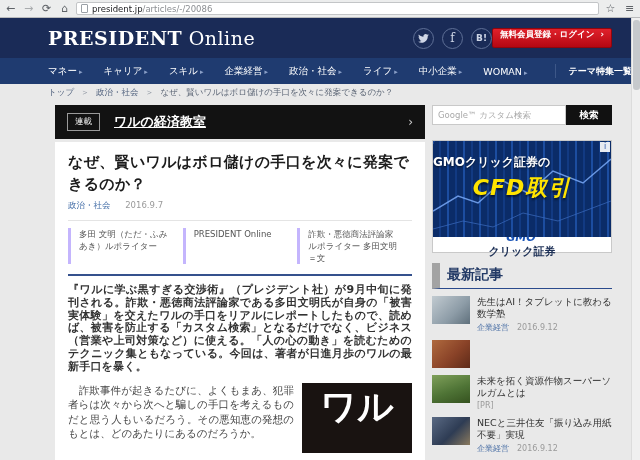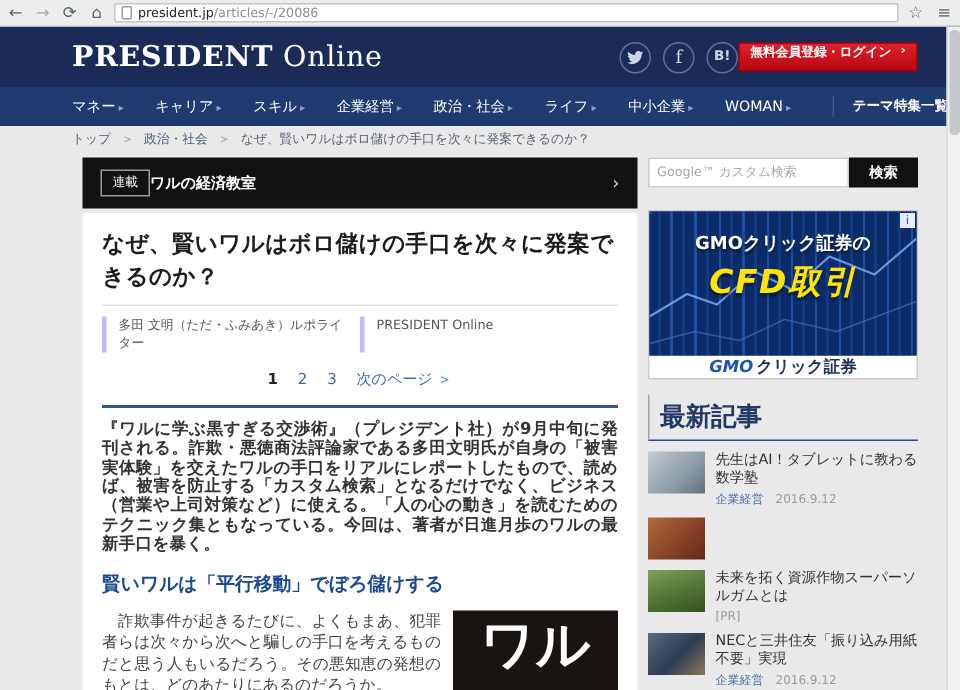--- a/index.html
+++ b/index.html
@@ -37,21 +37,21 @@
   .nav-right { margin-left:6px; display:flex; align-items:center; }
 
   
   .breadcrumb { position:absolute; top:87px; left:48px; font-size:8.5px; color:#5a6474; white-space:nowrap; }
   .breadcrumb .bc-link { color:#50617e; cursor:pointer; }
   .breadcrumb .sep { margin:0 4px; color:#8a929e; }
 
   
   .series-banner { position:absolute; top:105px; left:55px; width:370px; height:34px; background:#121212; display:flex; align-items:center; padding:0 12px; cursor:pointer; }
   .series-badge { border:1px solid #9a9a9a; color:#fff; font-size:8.5px; padding:2px 7px; }
-  .series-title { color:#fff; font-size:10px; font-weight:bold; margin-left:0; }
+  .series-title { color:#fff; font-size:13px; font-weight:bold; margin-left:14px;text-decoration:underline; }
   .series-chev { margin-left:auto; color:#cfcfcf; font-size:12px; }
 
   
   .article-card { position:absolute; top:142px; left:55px; width:370px; height:318px; background:#fff; padding:9px 13px 0 13px; overflow:hidden; }
   .article-title { font-size:15px; font-weight:bold; color:#1c1c1c; line-height:22px; letter-spacing:.3px; }
   .article-meta { margin-top:5px; font-size:8.5px; }
   .article-meta .cat { color:#3f6aa5; cursor:pointer; margin-right:12px; }
   .article-meta .date { color:#9a9a9a; }
   .authors { display:flex; margin-top:8px; border-top:1px solid #e4e4e4; padding-top:7px; }
   .author-col { font-size:8.5px; color:#555; line-height:12px; border-left:3px solid #c4b5fd; padding:0 8px; flex:1; }
@@ -73,28 +73,28 @@
   .search-input { flex:1; height:20px; border:1px solid #c9c9c9; background:#fff; font-size:8.5px; padding:0 5px; color:#333; font-family:"DejaVu Sans",sans-serif; }
   .search-input::placeholder { color:#a9a9a9; }
   .search-btn { width:46px; height:20px; background:#111; color:#fff; border:none; font-size:9.5px; font-weight:bold; cursor:pointer; font-family:"DejaVu Sans",sans-serif; }
 
   .ad { position:relative; margin-top:15px; width:180px; height:113px; border:1px solid #c9c9c9; cursor:pointer; }
   .ad-img { position:relative; width:100%; height:96px; background:
       linear-gradient(125deg, rgba(40,90,180,.55) 0 2px, transparent 2px 9px),
       repeating-linear-gradient(90deg,#0b2c68 0 6px,#123a82 6px 8px,#0b2c68 8px 14px,#1c4da0 14px 16px),
       #0a2a64; overflow:hidden; }
   .ad-img svg { position:absolute; left:0; top:0; }
-  .ad-line1 { position:absolute; top:13px; width:100%; text-align:center; color:#fff; font-size:12px; font-weight:bold; text-shadow:0 1px 2px rgba(0,0,0,.6); }
+  .ad-line1 { position:absolute; top:13px; width:100%; text-align:left; color:#fff; font-size:12px; font-weight:bold; text-shadow:0 1px 2px rgba(0,0,0,.6); }
   .ad-line2 { position:absolute; top:32px; width:100%; text-align:center; color:#ffe400; font-size:22px; font-weight:bold; font-style:italic; text-shadow:0 2px 2px rgba(0,0,0,.5); letter-spacing:1px; }
   .ad-info { position:absolute; top:1px; right:1px; width:10px; height:10px; background:rgba(255,255,255,.9); color:#2a5ab0; font-size:8px; line-height:10px; text-align:center; }
-  .ad-logo-band { height:15px; background:#fff; display:flex; align-items:center; justify-content:center; font-weight:bold; font-size:11px; }
+  .ad-logo-band { height:15px; background:#fff; display:flex; align-items:center; justify-content:center; font-weight:bold; font-size:11px;flex-direction:column; }
   .ad-logo-band .gmo { color:#1b55b8; font-style:italic; margin-right:2px; }
   .ad-logo-band .rest { color:#1c2f55; }
 
-  .latest-head { margin-top:10px; border-left:1px solid #a3a3a3; border-bottom:1px solid #2a4a8c; padding:3px 0 4px 7px; font-size:17px; font-weight:bold; color:#233a66; }
+  .latest-head { margin-top:10px; border-left:8px solid #a3a3a3; border-bottom:1px solid #2a4a8c; padding:3px 0 4px 7px; font-size:14px; font-weight:bold; color:#233a66; }
   .latest-item { display:flex; margin-top:7px; cursor:pointer; }
   .thumb { width:38px; height:28px; flex:none; }
   .t1 { background:linear-gradient(135deg,#c2cbd1,#8d9ca7 60%,#5f707c); }
   .t2 { background:linear-gradient(135deg,#b06a3e,#8a4328 55%,#5e2a18); }
   .t3 { background:linear-gradient(160deg,#7fa05a,#4f7436 55%,#35521f); }
   .t4 { background:linear-gradient(135deg,#5a6a84,#2e3c54 55%,#8a7a5e); }
   .item-body { margin-left:7px; }
   .item-title { font-size:9.5px; color:#333; line-height:12px; }
   .item-meta { margin-top:2px; font-size:8px; }
   .item-meta .cat { color:#4a6fa5; margin-right:8px; cursor:pointer; }
@@ -164,33 +164,31 @@
 </div>
 
 <div class="series-banner">
   <span class="series-badge">連載</span>
   <span class="series-title">ワルの経済教室</span>
   <span class="series-chev">›</span>
 </div>
 
 <div class="article-card">
   <div class="article-title">なぜ、賢いワルはボロ儲けの手口を次々に発案できるのか？</div>
+  <div class="article-meta">
+    <span class="cat">政治・社会</span>
+    <span class="date">2016.9.7</span>
+  </div>
   <div class="authors">
     <div class="author-col">多田 文明（ただ・ふみあき）ルポライター</div>
     <div class="author-col">PRESIDENT Online</div>
-  </div>
-  <div class="pagination">
-    <span class="pg-cur">1</span>
-    <span class="pg-n">2</span>
-    <span class="pg-n">3</span>
-    <span class="pg-next">次のページ ＞</span>
+    <div class="author-col">詐欺・悪徳商法評論家 ルポライター 多田文明＝文</div>
   </div>
   <div class="lead-rule"></div>
   <div class="lead">『ワルに学ぶ黒すぎる交渉術』（プレジデント社）が9月中旬に発刊される。詐欺・悪徳商法評論家である多田文明氏が自身の「被害実体験」を交えたワルの手口をリアルにレポートしたもので、読めば、被害を防止する「カスタム検索」となるだけでなく、ビジネス（営業や上司対策など）に使える。「人の心の動き」を読むためのテクニック集ともなっている。今回は、著者が日進月歩のワルの最新手口を暴く。</div>
-  <div class="subhead">賢いワルは「平行移動」でぼろ儲けする</div>
   <div class="body-block">
     <div class="book-cover">
         <span>ワル</span>
       </div>
     <div class="body-para">　詐欺事件が起きるたびに、よくもまあ、犯罪者らは次々から次へと騙しの手口を考えるものだと思う人もいるだろう。その悪知恵の発想のもとは、どのあたりにあるのだろうか。</div>
   </div>
 </div>
 
 <div class="sidebar">
   <div class="search-row">

